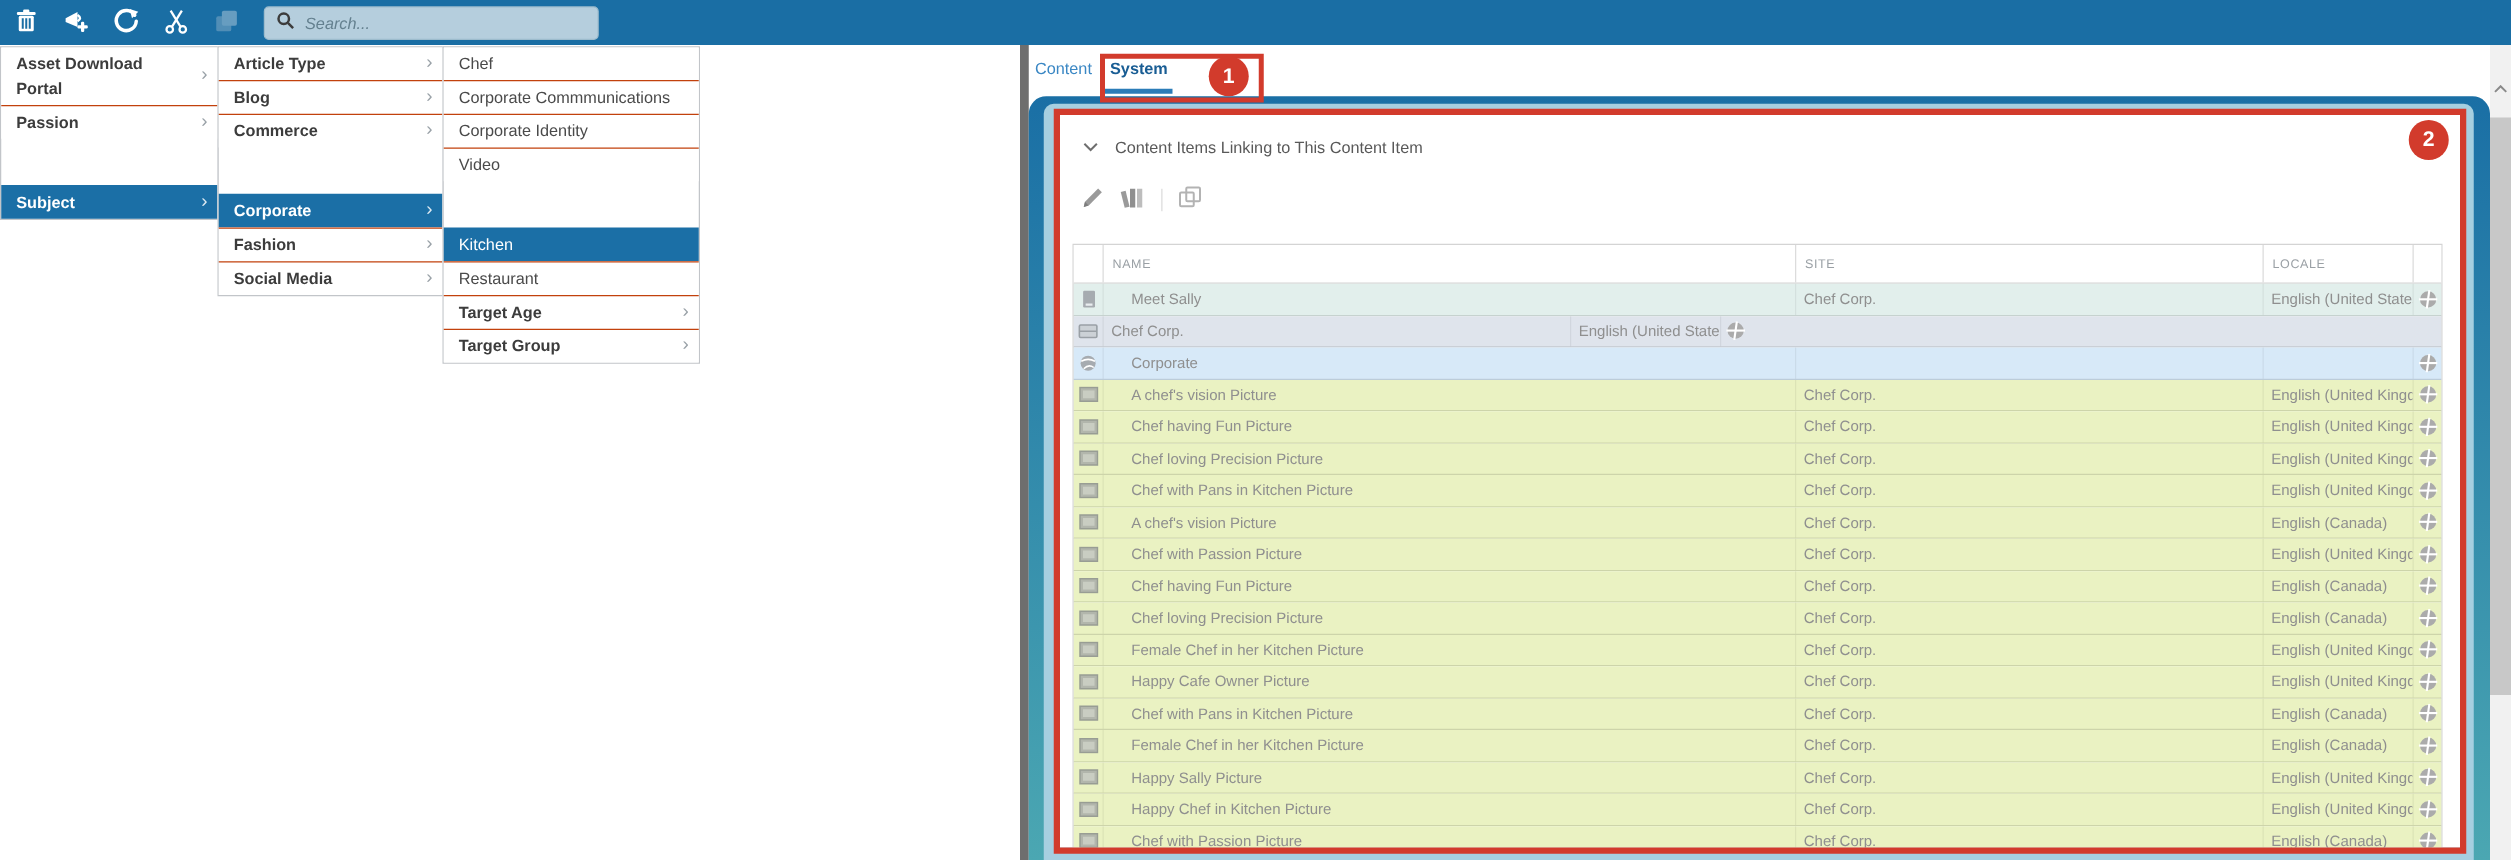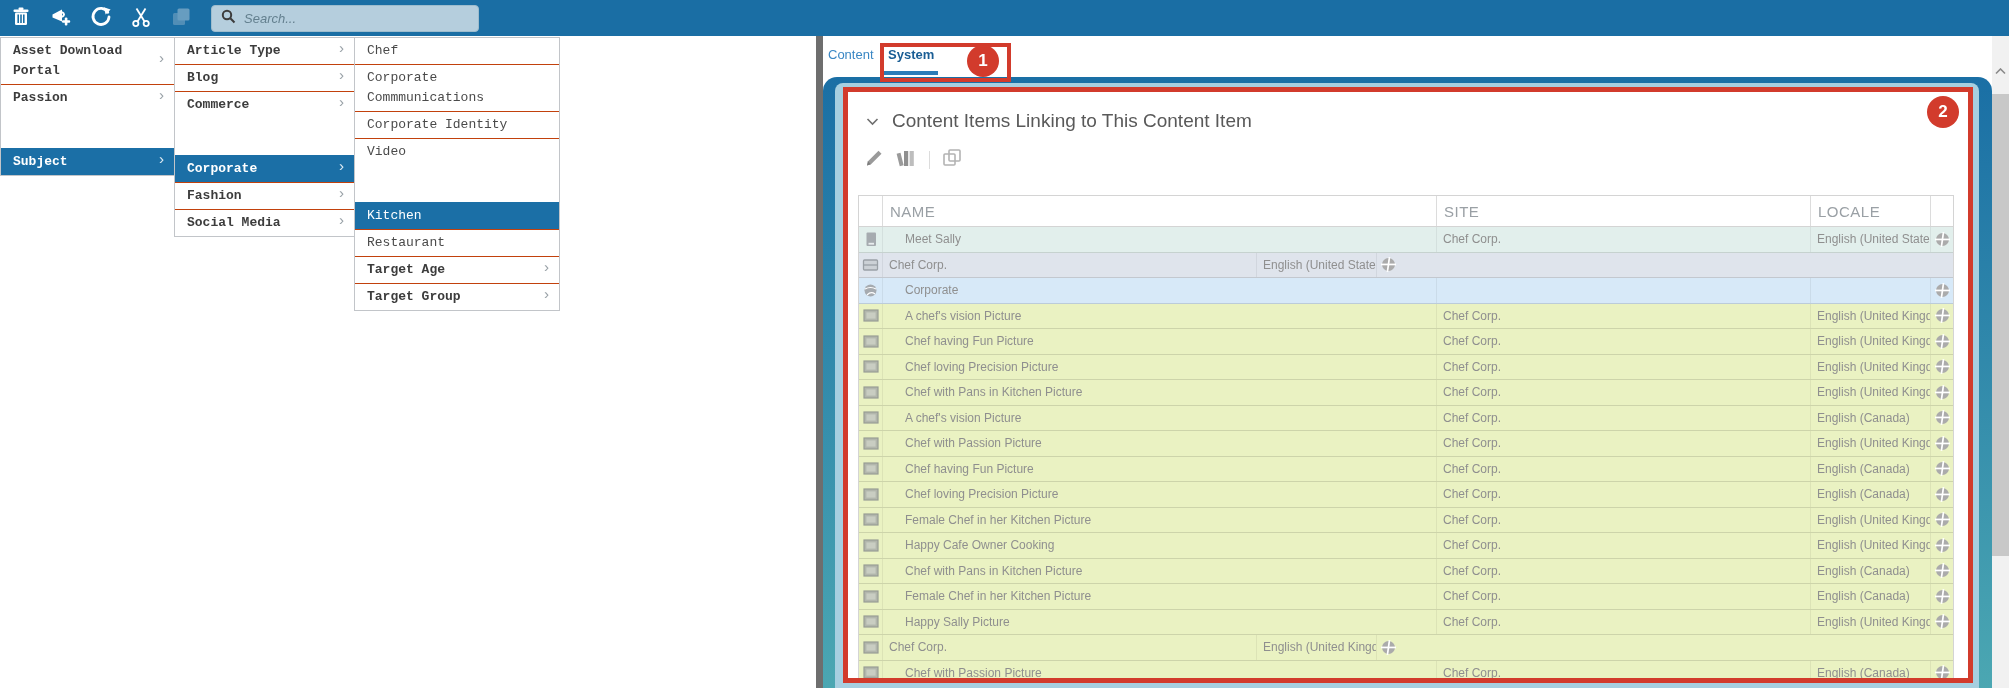--- a/index.html
+++ b/index.html
@@ -16,21 +16,21 @@
   .searchbox{margin-left:10px;width:268px;height:27px;background:#b5cedd;border:1px solid #9dbccd;
     border-radius:4px;display:flex;align-items:center;padding:0 9px;color:#64808f;font-size:13px;}
   .searchbox .ph{margin-left:8px;font-style:italic;}
 
   
   .menu-col{position:absolute;top:37px;background:#fff;border:1px solid #c2c5c9;}
   #menu-level-1{left:0;width:175px;}
   #menu-level-2{left:174px;width:181px;}
   #menu-level-3{left:354px;width:206px;}
   .menu-item{position:relative;padding:3px 22px 3px 12px;line-height:20px;font-size:13px;
-    color:#4a4a4a;cursor:pointer;background:#fff;font-family:Liberation Mono, monospace;}
+    color:#4a4a4a;cursor:pointer;background:#fff;}
   .menu-item+.menu-item{border-top:1px solid #c2410c;}
   .menu-item.bold{font-weight:700;color:#3c3c3c;}
   .menu-item.selected{background:var(--selection-blue);color:#fff;border-top-color:transparent;margin-top:37px;}
   .menu-item.selected .mi-chev{color:rgba(255,255,255,.85);}
   .mi-chev{position:absolute;right:8px;top:50%;transform:translateY(-54%);color:#9aa2a8;
     font-size:15px;font-weight:400;}
 
   
   .splitter{position:absolute;left:816px;top:36px;width:7px;height:652px;background:#6e6e6e;}
 
@@ -42,31 +42,31 @@
   
   .panel{position:absolute;left:823px;top:77px;width:1169px;height:611px;
     background:linear-gradient(180deg,var(--panel-top),var(--panel-bottom));
     border-radius:14px 14px 0 0;}
   .panel-inner{position:absolute;left:835px;top:83px;width:1144px;height:605px;
     background:var(--panel-inner);border-radius:8px 8px 0 0;}
   .panel-content{position:absolute;left:848px;top:92px;width:1120px;height:586px;background:#fff;
     overflow:hidden;}
 
   .panel-titlebar{position:absolute;left:18px;top:18px;display:flex;align-items:center;gap:13px;}
-  .panel-title{font-size:19px;color:#595959;}
+  .panel-title{font-size:13px;color:#595959;}
   .chev-btn{background:none;border:none;padding:0;cursor:pointer;display:flex;}
 
   .panel-tools{position:absolute;left:15px;top:55px;display:flex;align-items:center;gap:10px;}
   .pt-btn{background:none;border:none;padding:0;cursor:pointer;display:flex;}
   .pt-sep{width:1px;height:18px;background:#dcdcdc;}
 
   
   .ltable{position:absolute;left:10px;top:103px;width:1096px;border:1px solid #d4d4d4;}
   .thead{display:flex;height:31px;background:#fff;border-bottom:1px solid #d4d4d4;}
-  .th{font-size:15px;letter-spacing:.5px;color:#9aa0a5;display:flex;align-items:center;
+  .th{font-size:10px;letter-spacing:.5px;color:#9aa0a5;display:flex;align-items:center;
     border-right:1px solid #dcdcdc;padding-left:7px;}
   .th:last-child{border-right:none;}
   .col-icon{width:24px;flex:none;padding-left:0;}
   .col-name{width:554px;flex:none;}
   .col-site{width:374px;flex:none;}
   .col-locale{width:120px;flex:none;}
   .col-globe{width:22px;flex:none;padding-left:0;}
   .trow{display:flex;height:25.5px;border-bottom:1px solid rgba(0,0,0,.12);cursor:pointer;}
   .td{display:flex;align-items:center;font-size:12px;color:var(--row-text);
     border-right:1px solid rgba(0,0,0,.06);overflow:hidden;white-space:nowrap;}
@@ -509,21 +509,21 @@
         </div>
         <div class="trow tint-green">
           <div class="td col-icon">
             <span style="display: flex;">
               <svg width="16" height="13" viewBox="0 0 16 13">
                 <rect x="1" y="1" width="14" height="11" fill="#b2b6ac" stroke="#989d94" stroke-width="1.2"></rect>
                 <rect x="3.4" y="3.4" width="9.2" height="6.2" fill="#c9cdc2"></rect>
               </svg>
             </span>
           </div>
-          <div class="td col-name">Happy Cafe Owner Cooking</div>
+          <div class="td col-name">Happy Cafe Owner Picture</div>
           <div class="td col-site">Chef Corp.</div>
           <div class="td col-locale">English (United Kingdom)</div>
           <div class="td col-globe">
             <span style="display: flex;">
               <svg width="15" height="15" viewBox="0 0 15 15">
                 <circle cx="7.5" cy="7.5" r="6.5" fill="#ababab"></circle>
                 <rect x="0" y="6.6" width="15" height="1.7" fill="#fff"></rect>
                 <rect x="6.6" y="0" width="1.7" height="15" fill="#fff" transform="rotate(8 7.5 7.5)"></rect>
               </svg>
             </span>
@@ -597,20 +597,21 @@
         </div>
         <div class="trow tint-green">
           <div class="td col-icon">
             <span style="display: flex;">
               <svg width="16" height="13" viewBox="0 0 16 13">
                 <rect x="1" y="1" width="14" height="11" fill="#b2b6ac" stroke="#989d94" stroke-width="1.2"></rect>
                 <rect x="3.4" y="3.4" width="9.2" height="6.2" fill="#c9cdc2"></rect>
               </svg>
             </span>
           </div>
+          <div class="td col-name">Happy Chef in Kitchen Picture</div>
           <div class="td col-site">Chef Corp.</div>
           <div class="td col-locale">English (United Kingdom)</div>
           <div class="td col-globe">
             <span style="display: flex;">
               <svg width="15" height="15" viewBox="0 0 15 15">
                 <circle cx="7.5" cy="7.5" r="6.5" fill="#ababab"></circle>
                 <rect x="0" y="6.6" width="15" height="1.7" fill="#fff"></rect>
                 <rect x="6.6" y="0" width="1.7" height="15" fill="#fff" transform="rotate(8 7.5 7.5)"></rect>
               </svg>
             </span>

